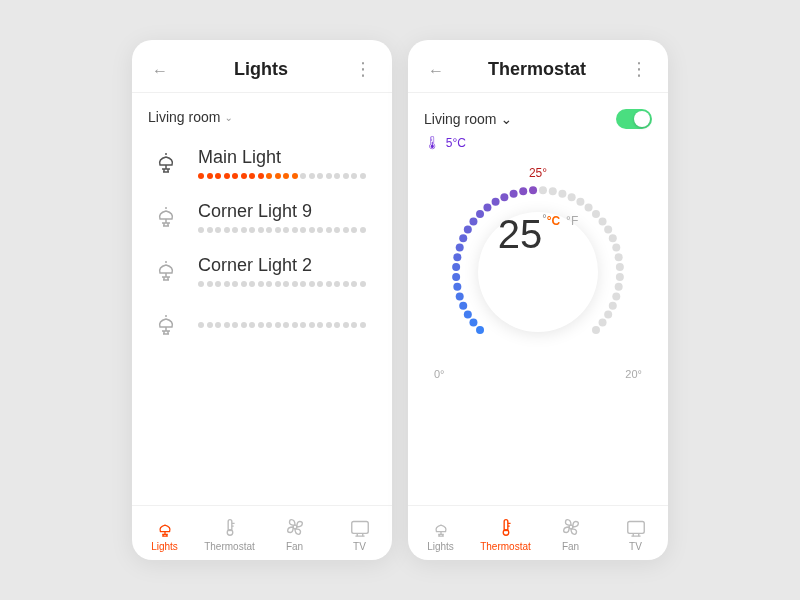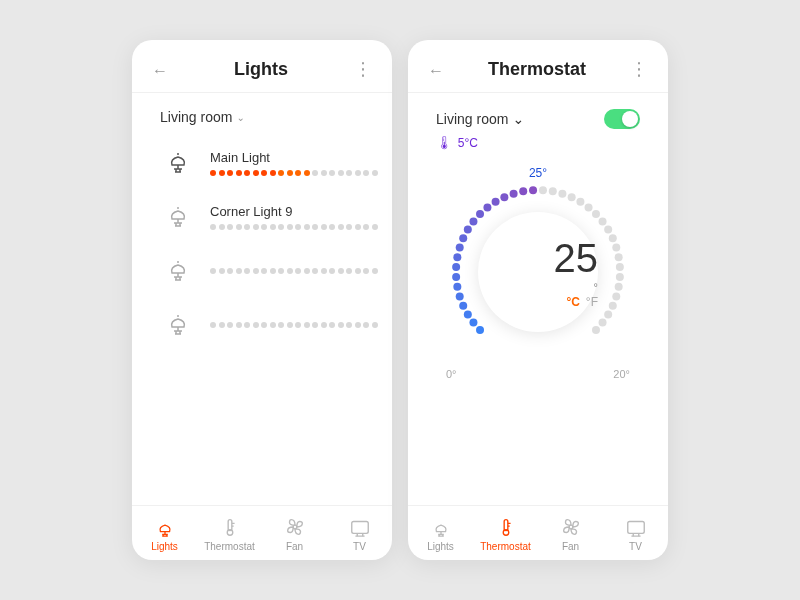--- a/index.html
+++ b/index.html
@@ -46,21 +46,21 @@
       font-size: 18px;
       cursor: pointer;
     }
     .back-btn {
       color: #999;
       font-size: 16px;
       cursor: pointer;
     }
     .panel-content {
       flex: 1;
-      padding: 16px 28px;
+      padding: 16px 16px;
       overflow: hidden;
     }
     .room-selector {
       display: flex;
       align-items: center;
       gap: 4px;
       margin-bottom: 20px;
       font-size: 14px;
       color: #333;
       cursor: pointer;
@@ -84,21 +84,21 @@
       flex-shrink: 0;
     }
     .light-icon svg {
       width: 32px;
       height: 32px;
     }
     .light-info {
       flex: 1;
     }
     .light-name {
-      font-size: 13px;
+      font-size: 18px;
       color: #333;
       font-weight: 500;
       margin-bottom: 5px;
     }
     .light-bar {
       display: flex;
       gap: 2.5px;
       align-items: center;
     }
     .dot {
@@ -293,20 +293,21 @@
             <path d="M10 18 Q8 12 16 10 Q24 12 22 18 Z" stroke-linejoin="round"></path>
             <line x1="16" y1="18" x2="16" y2="22"></line>
             <line x1="12" y1="22" x2="20" y2="22"></line>
             <line x1="16" y1="8" x2="16" y2="6"></line>
             <line x1="14" y1="22" x2="14" y2="25"></line>
             <line x1="18" y1="22" x2="18" y2="25"></line>
             <line x1="13" y1="25" x2="19" y2="25"></line>
           </svg>
         </div>
         <div class="light-info">
+          <div class="light-name">Corner Light 2</div>
           <div class="light-bar">
             <span class="dot dot-inactive"></span>
               <span class="dot dot-inactive"></span>
             <span class="dot dot-inactive"></span>
               <span class="dot dot-inactive"></span>
             <span class="dot dot-inactive"></span>
               <span class="dot dot-inactive"></span>
             <span class="dot dot-inactive"></span>
               <span class="dot dot-inactive"></span>
             <span class="dot dot-inactive"></span>
@@ -425,21 +426,21 @@
             <div class="toggle-knob"></div>
           </div>
         </div>
       </div>
 
       <div class="temp-min">
         <span style="font-size:13px; margin-right:2px;">🌡</span>
         <span>5°C</span>
       </div>
 
-      <div style="text-align:center; font-size:12px; color:#1d4ed8; margin-bottom:2px;">25°</div>
+      <div style="text-align:center; font-size:12px; color:#b91c1c; margin-bottom:2px;">25°</div>
 
       <div style="position:relative; width:180px; height:180px; margin:0 auto;">
         <svg width="180" height="180" viewBox="0 0 180 180">
 
           <g id="dots">
               <circle cx="32.02" cy="147.98" r="4" fill="rgb(59,130,246)"></circle>
               <circle cx="25.45" cy="140.57" r="4" fill="rgb(63,127,243)"></circle>
               <circle cx="19.83" cy="132.42" r="4" fill="rgb(67,125,241)"></circle>
               <circle cx="15.22" cy="123.65" r="4" fill="rgb(71,122,238)"></circle>
               <circle cx="11.71" cy="114.40" r="4" fill="rgb(75,119,235)"></circle>
@@ -473,21 +474,21 @@
               <circle cx="171.85" cy="85.05" r="4" fill="#ddd"></circle>
               <circle cx="171.85" cy="94.95" r="4" fill="#ddd"></circle>
               <circle cx="170.66" cy="104.78" r="4" fill="#ddd"></circle>
               <circle cx="168.29" cy="114.40" r="4" fill="#ddd"></circle>
               <circle cx="164.78" cy="123.65" r="4" fill="#ddd"></circle>
               <circle cx="160.17" cy="132.42" r="4" fill="#ddd"></circle>
               <circle cx="154.55" cy="140.57" r="4" fill="#ddd"></circle>
               <circle cx="147.98" cy="147.98" r="4" fill="#ddd"></circle>
             </g>
         </svg>
-        <div class="thermo-display" style="width:120px; height:120px; background:white; border-radius:50%; box-shadow:0 2px 16px rgba(0,0,0,0.1); top:50%; left:50%; transform:translate(-50%,-50%); display:flex; flex-direction:column; align-items:flex-end; justify-content:center;">
+        <div class="thermo-display" style="width:120px; height:120px; background:white; border-radius:50%; box-shadow:0 2px 16px rgba(0,0,0,0.1); top:50%; left:50%; transform:translate(-50%,-50%); display:flex; flex-direction:row; align-items:flex-start; justify-content:center;">
           <div style="font-size:40px; font-weight:300; color:#333;">25</div>
           <div style="font-size:11px; color:#888;">°</div>
           <div style="display:flex; gap:6px; font-size:12px; margin-top:2px;">
             <span class="unit-c">°C</span>
             <span class="unit-f">°F</span>
           </div>
         </div>
       </div>
 
       <div class="thermo-labels">

